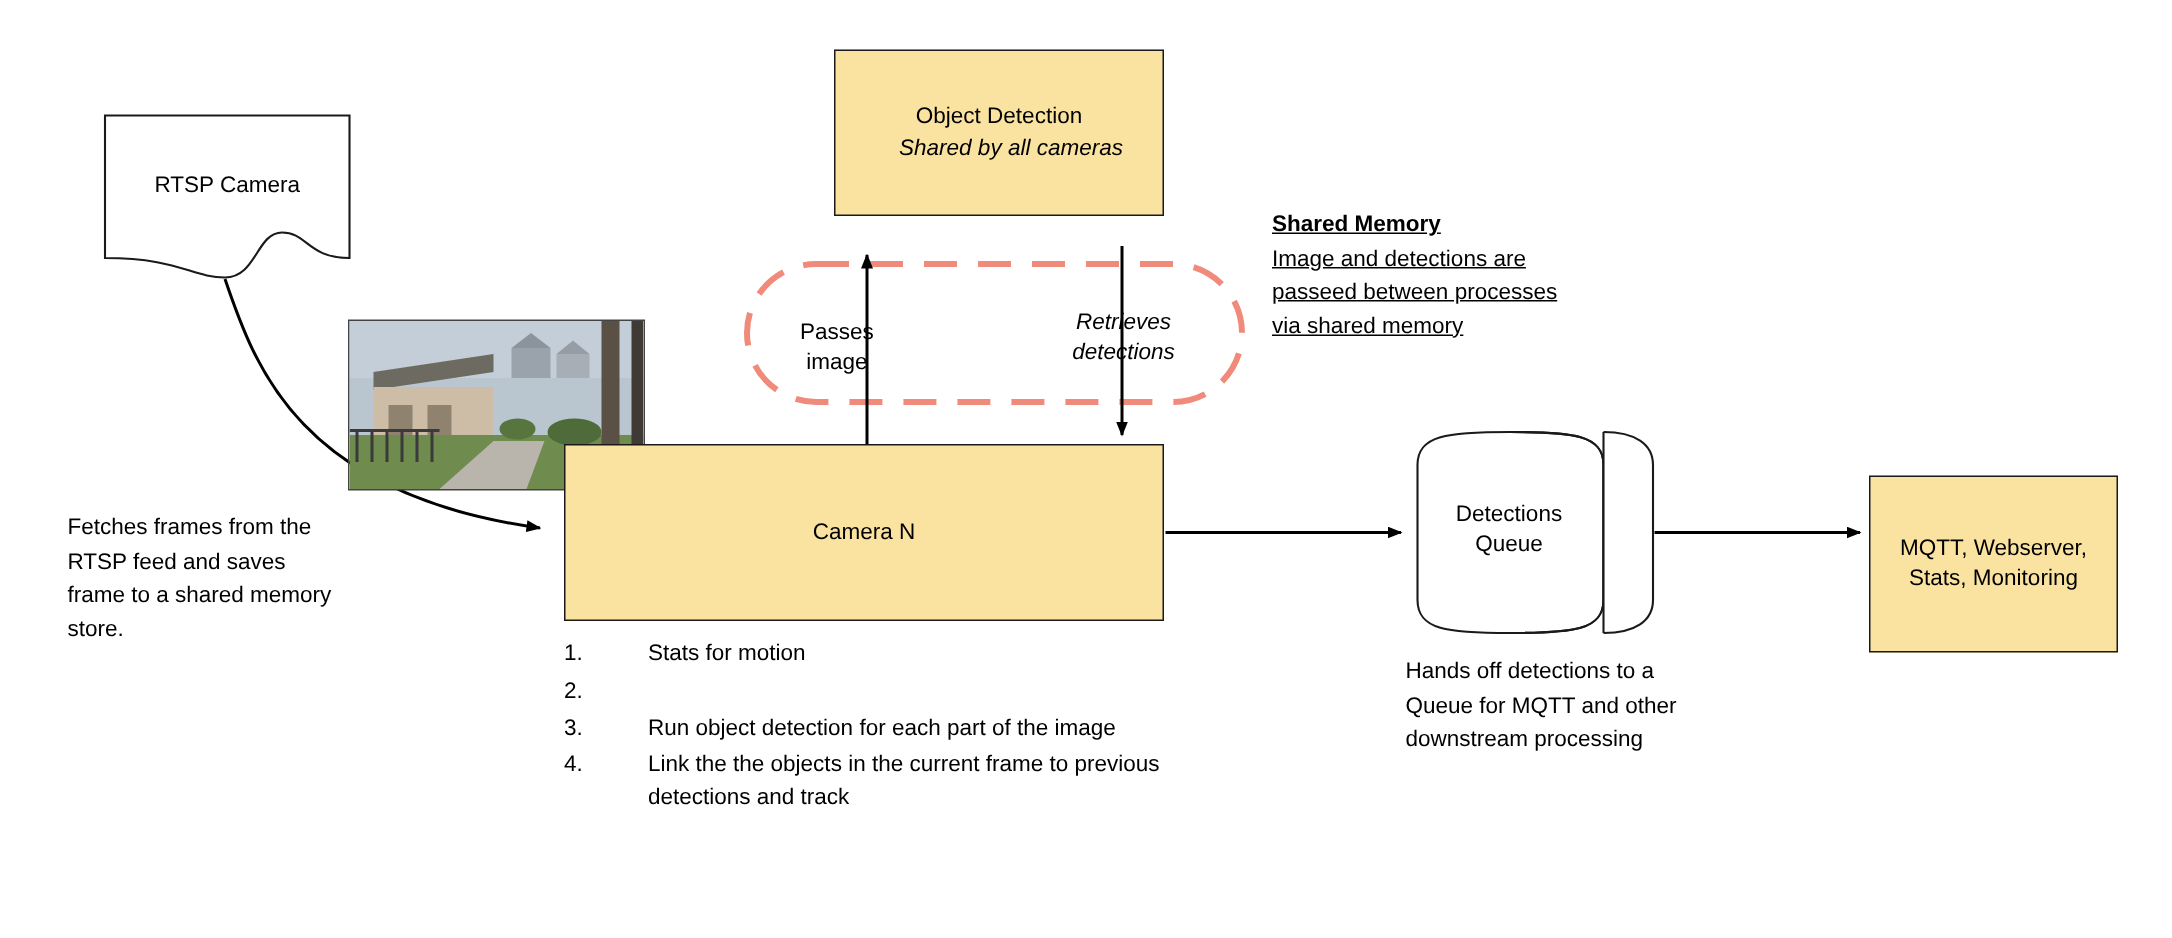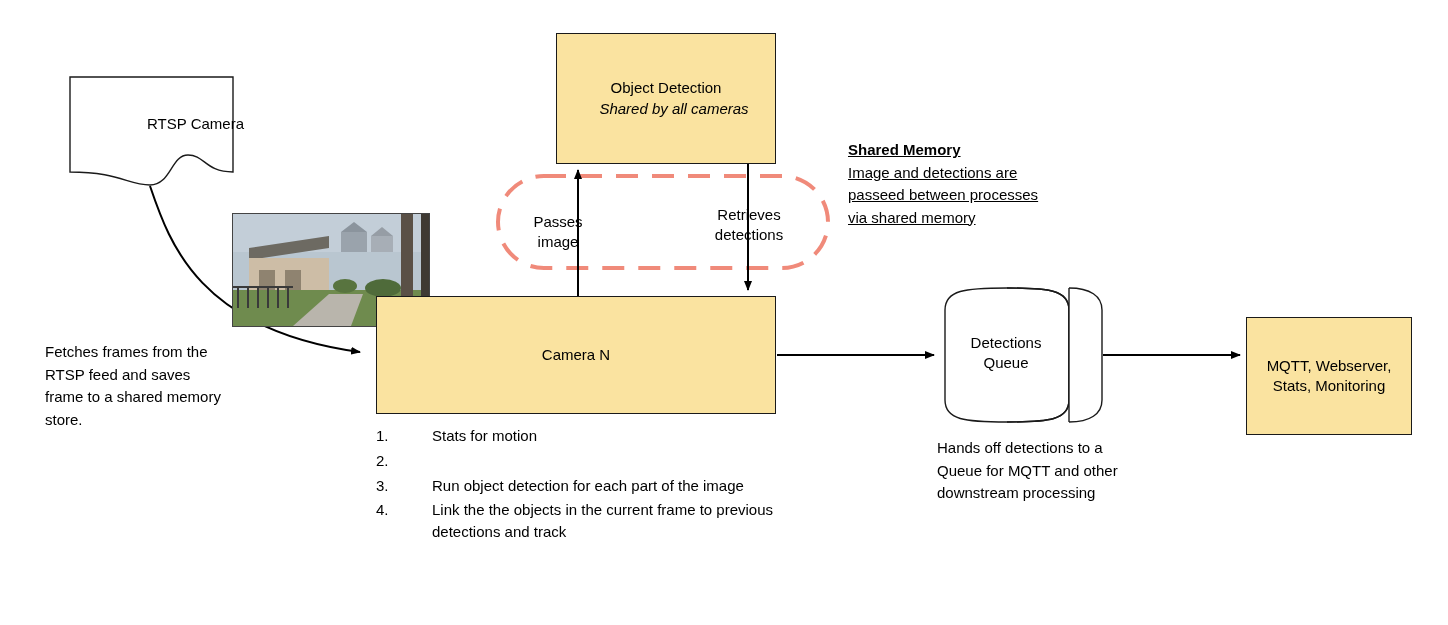--- a/index.html
+++ b/index.html
@@ -48,28 +48,27 @@
   .doc-label {
     position: absolute;
     left: 70px;
     top: 76px;
     width: 163px;
     height: 95px;
     display: flex;
     align-items: center;
     justify-content: center;
     font-size: 15px;
-    margin-left: 44px;
   }
   
   #object-detection {
     left: 556px;
     top: 33px;
     width: 220px;
-    height: 131px;
+    height: 111px;
   }
   
   #camera-n {
     left: 376px;
     top: 296px;
     width: 400px;
     height: 118px;
     justify-content: center;
   }
   
@@ -138,20 +137,21 @@
   }
   #passes-image-label {
     left: 508px;
     top: 212px;
     width: 100px;
   }
   #retrieves-label {
     left: 694px;
     top: 205px;
     width: 110px;
+    font-style: italic;
   }
   
   #steps {
     position: absolute;
     left: 376px;
     top: 425px;
     width: 420px;
     font-size: 15px;
     line-height: 1.45;
   }

